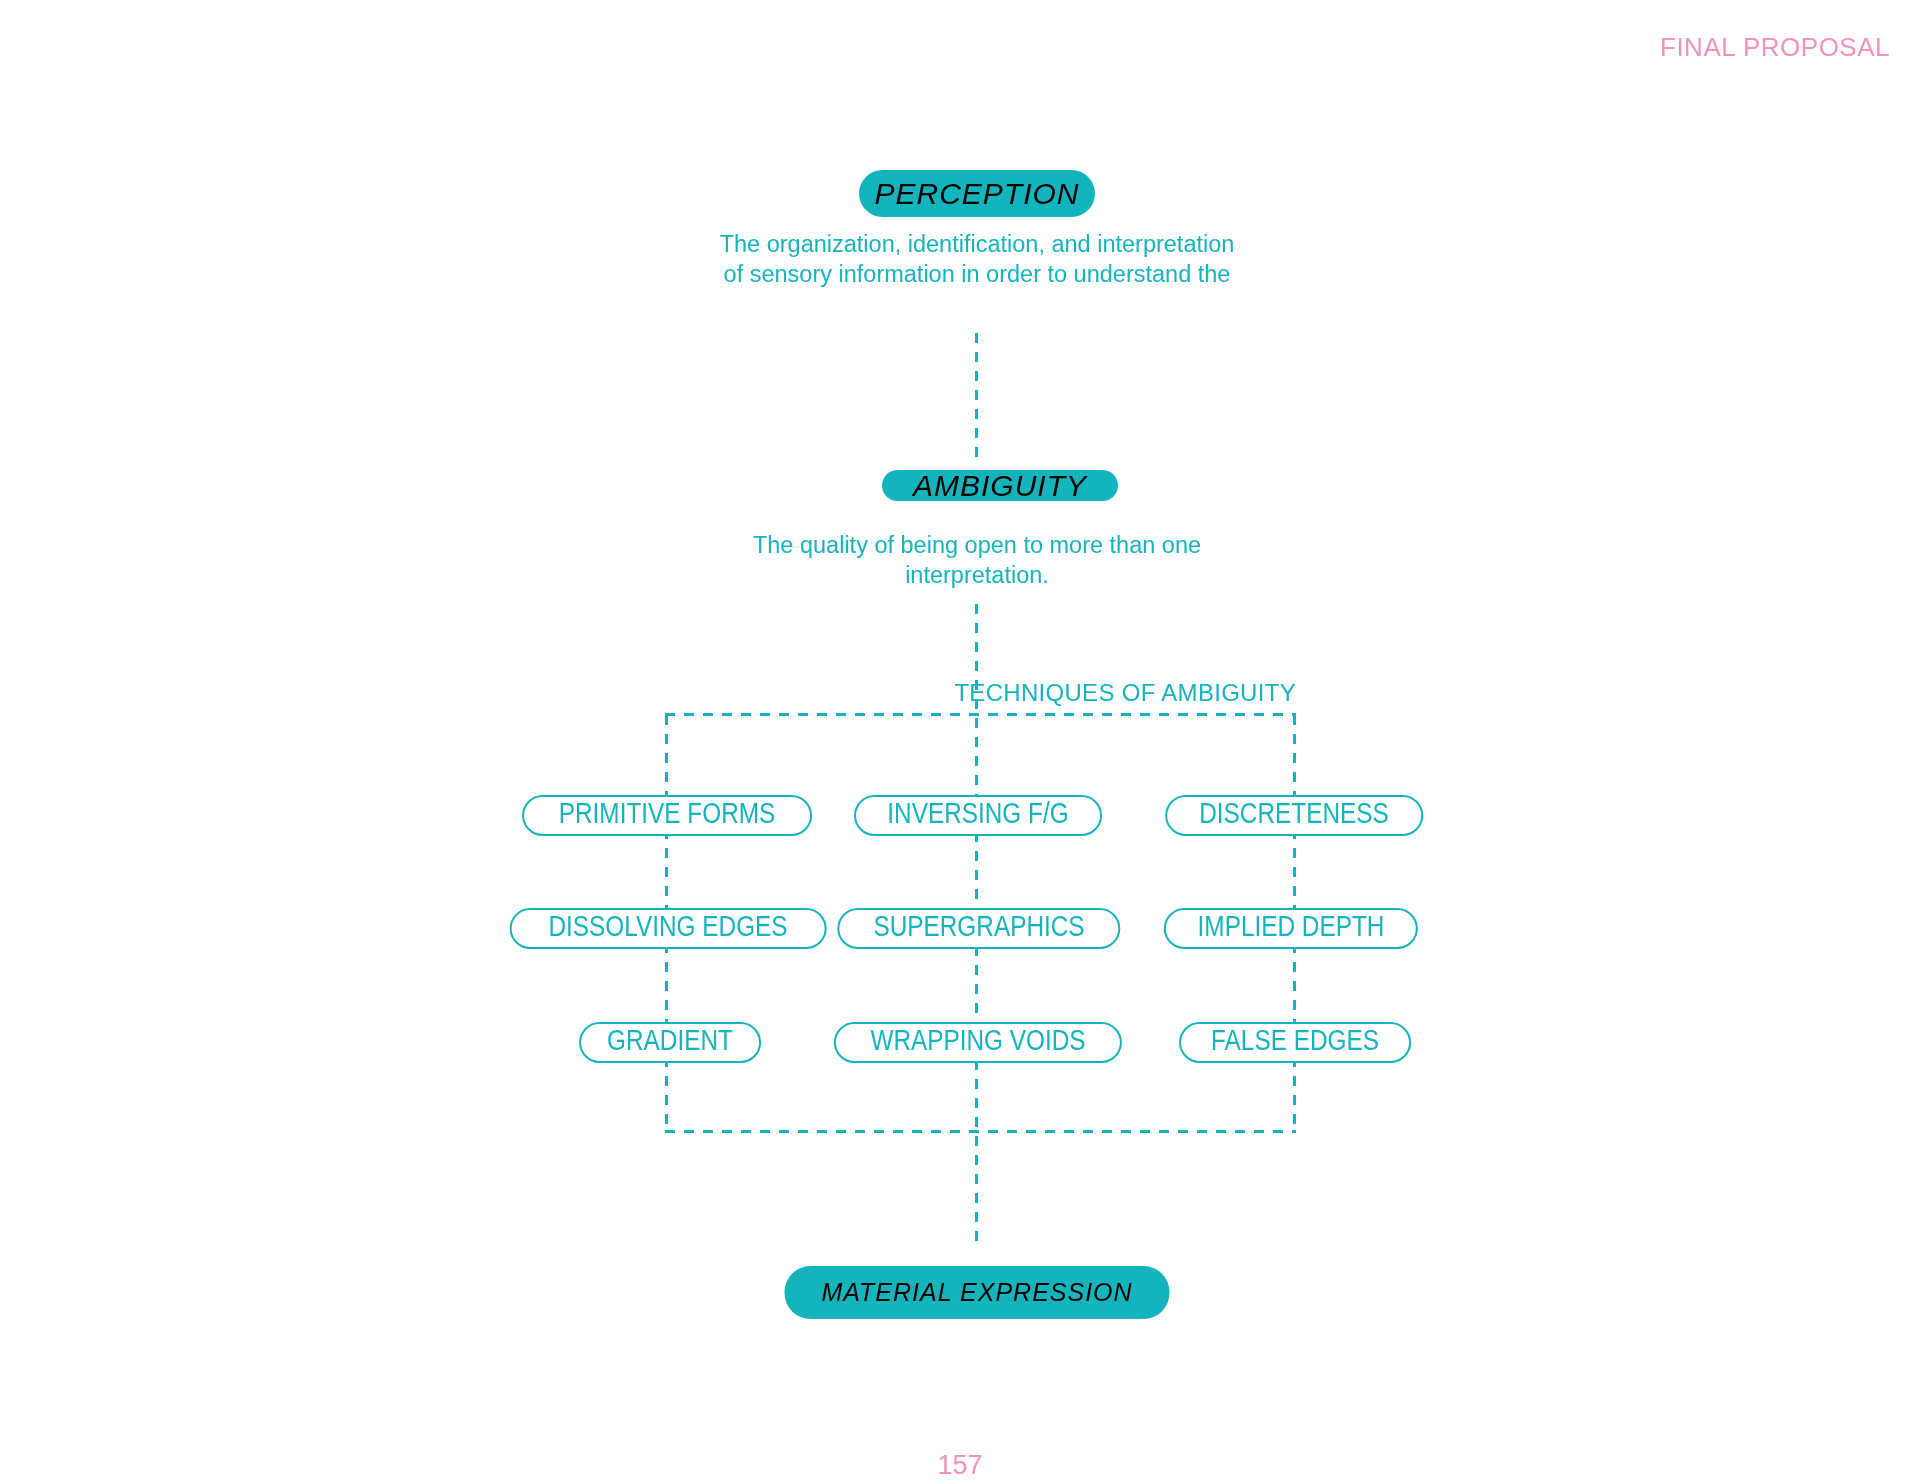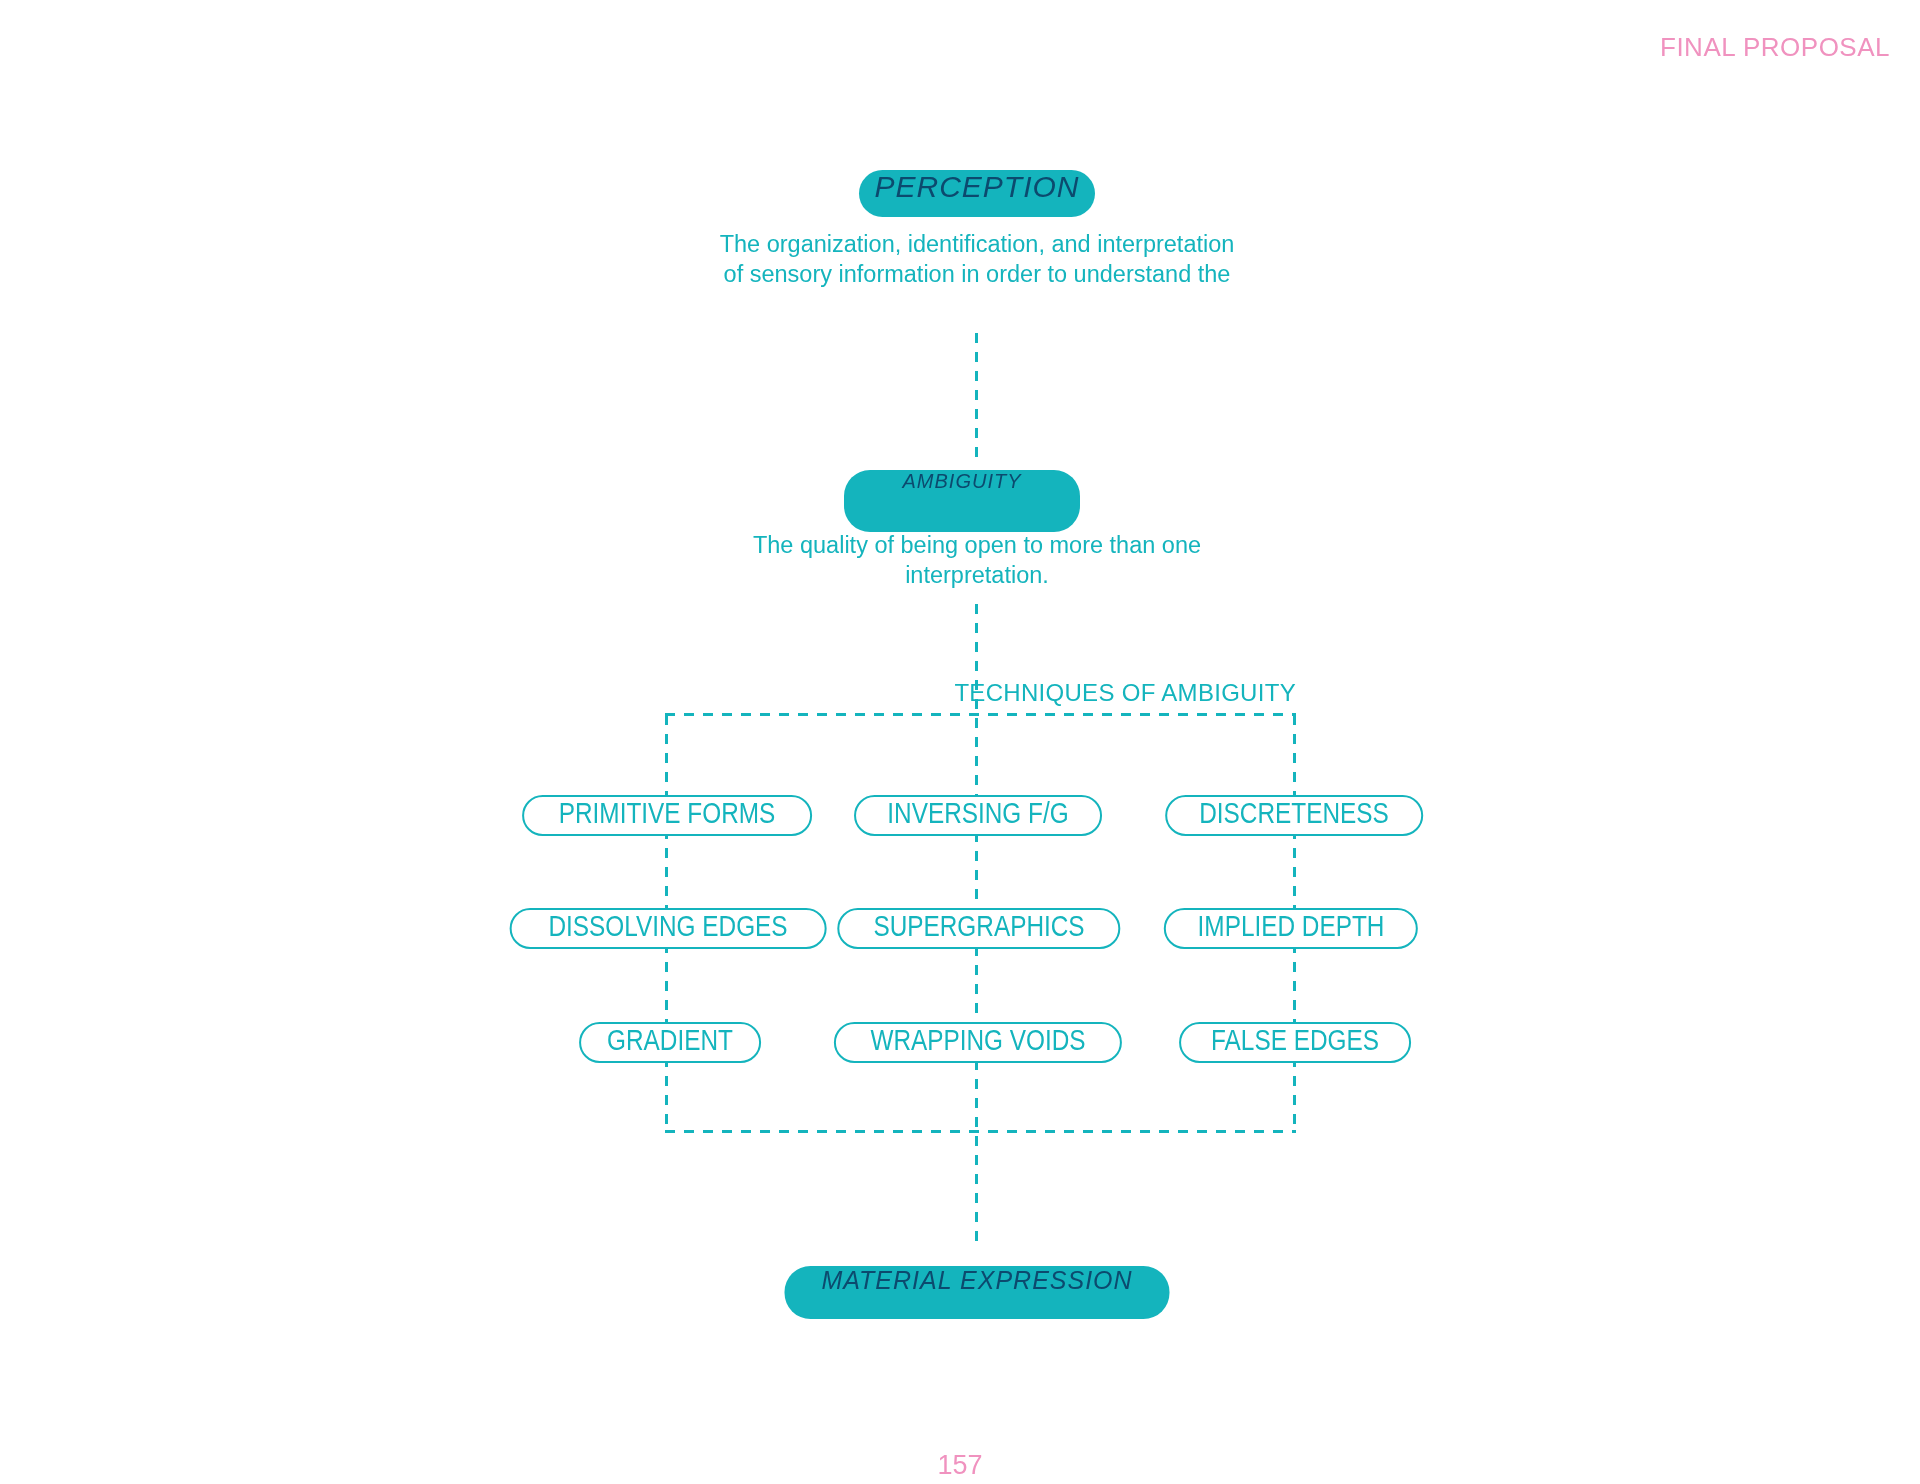--- a/index.html
+++ b/index.html
@@ -32,22 +32,22 @@
     background:repeating-linear-gradient(180deg,var(--teal) 0 10px,transparent 10px 19px);
   }
   .hline{
     position:absolute;height:3px;z-index:1;
     background:repeating-linear-gradient(90deg,var(--teal) 0 10px,transparent 10px 19px);
   }
   
   .pill-filled{
     position:absolute;z-index:2;
     background:var(--teal);
-    color:#0c4a6e;
-    display:flex;align-items:flex-start;justify-content:center;
+    color:#000000;
+    display:flex;align-items:center;justify-content:center;
     border-radius:26px;
     transform:translateX(-50%);
     font-style:italic;
     letter-spacing:1px;
   }
   .pill-filled .pf-label{white-space:nowrap;}
   
   .pill-outline{
     position:absolute;z-index:2;
     background:#fff;
@@ -96,21 +96,21 @@
   <div class="hline" style="left:665px;top:1130px;width:631px"></div>
 
   <div class="pill-filled" style="left:977px;top:170px;width:236px;height:47px;font-size:30px">
     <span class="pf-label">PERCEPTION</span>
   </div>
   <div class="desc" style="top:229px">
     <div>The organization, identification, and interpretation</div>
     <div>of sensory information in order to understand the</div>
   </div>
 
-  <div class="pill-filled" style="left:962px;top:470px;width:236px;height:62px;font-size:20px">
+  <div class="pill-filled" style="left:1000px;top:470px;width:236px;height:31px;font-size:30px">
     <span class="pf-label">AMBIGUITY</span>
   </div>
   <div class="desc" style="top:530px">
     <div>The quality of being open to more than one</div>
     <div>interpretation.</div>
   </div>
 
   <div class="techniques-heading">TECHNIQUES OF AMBIGUITY</div>
 
   <div class="pill-outline" style="left:667px;top:795px">

